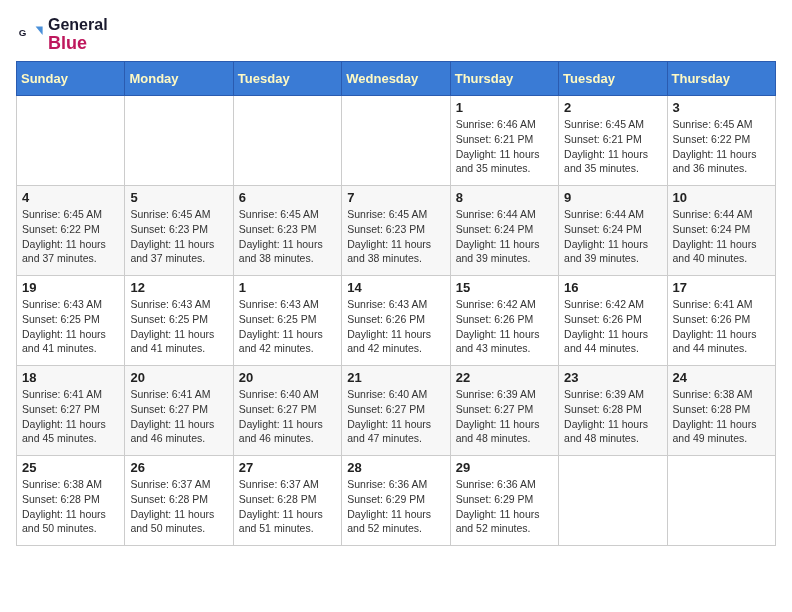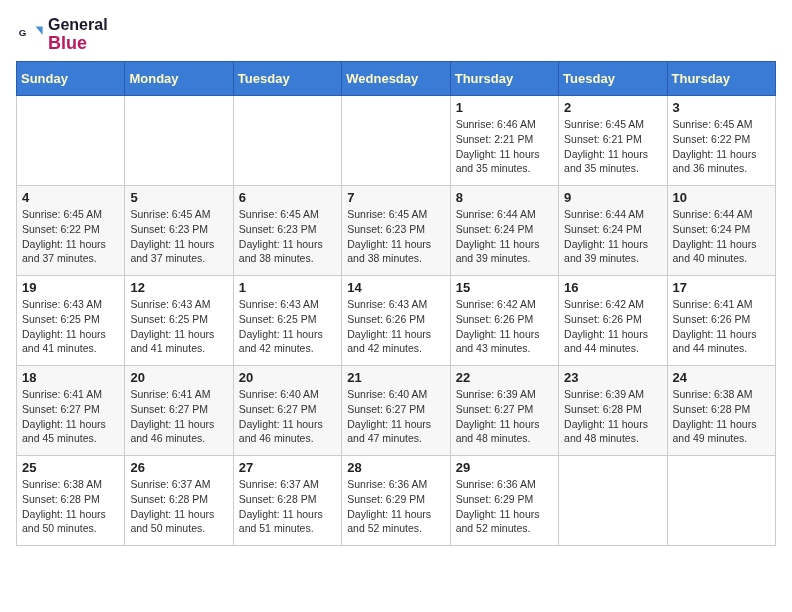--- a/index.html
+++ b/index.html
@@ -109,21 +109,21 @@
   </thead>
   <tbody id="calendar-body">
   <tr>
         <td class="empty-cell"></td>
         <td class="empty-cell"></td>
         <td class="empty-cell"></td>
         <td class="empty-cell"></td>
         <td>
           <span class="day-num">1</span>
           <div class="day-info" style="white-space: pre-line;">Sunrise: 6:46 AM
-Sunset: 2:21 PM
+Sunset: 6:21 PM
 Daylight: 11 hours
 and 35 minutes.</div>
         </td>
         <td>
           <span class="day-num">2</span>
           <div class="day-info" style="white-space: pre-line;">Sunrise: 6:45 AM
 Sunset: 6:21 PM
 Daylight: 11 hours
 and 35 minutes.</div>
         </td>

